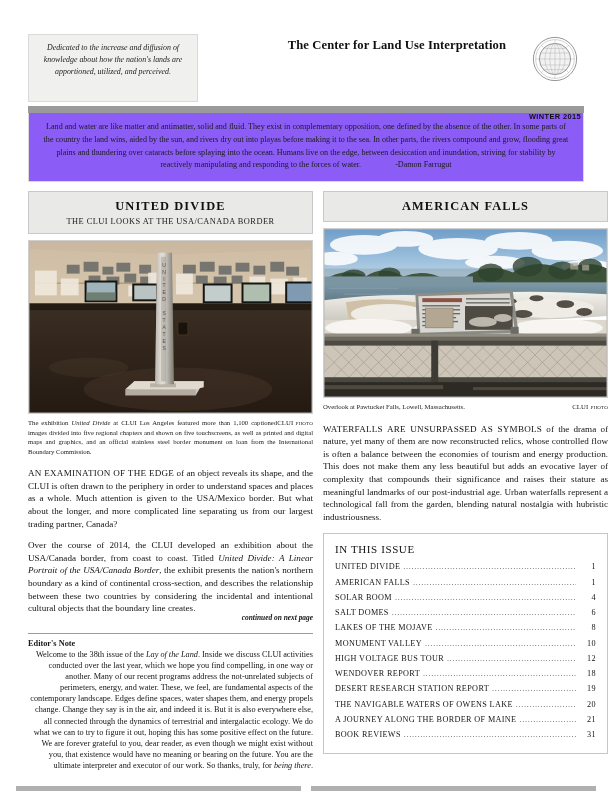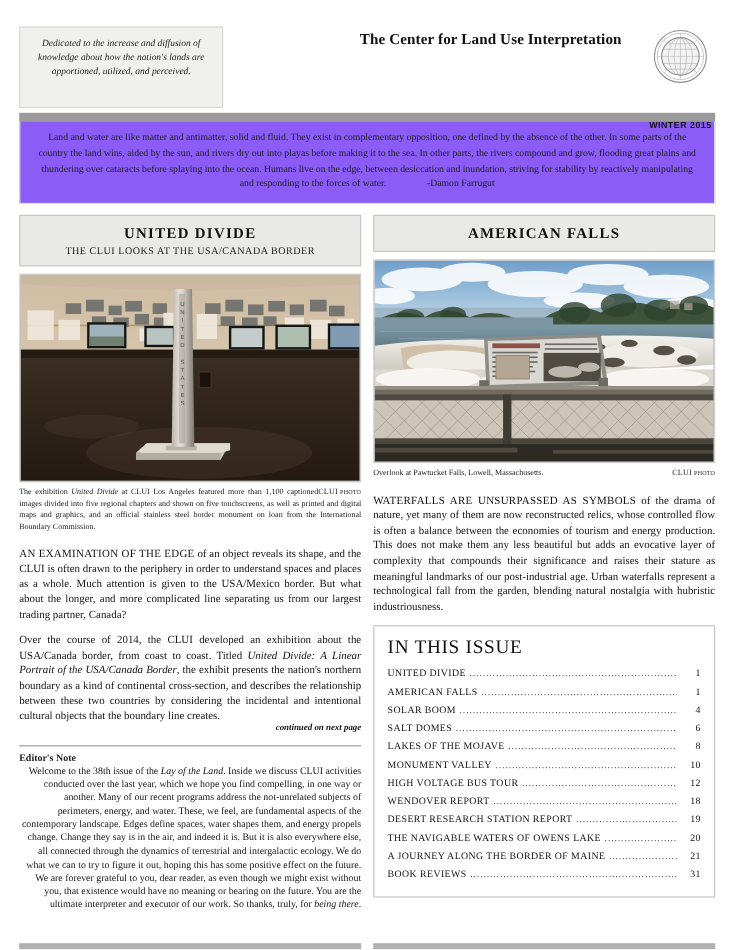--- a/index.html
+++ b/index.html
@@ -4,21 +4,21 @@
 <style>
   html,body{margin:0;padding:0;}
   body{
     width:612px;height:792px;
     background:#ffffff;
     font-family:"Liberation Serif", serif;
     color:#1a1a1a;
     -webkit-font-smoothing:antialiased;
     overflow:hidden;
   }
-  .page{position:relative;width:612px;height:636px;box-sizing:border-box;padding:0;}
+  .page{position:relative;width:612px;height:636px;box-sizing:border-box;padding:12px;}
 
   
   .masthead{display:flex;align-items:flex-start;padding:22px 14px 0 16px;height:88px;box-sizing:border-box;}
   .dedication{
     width:170px;background:#f0f0ef;border:1px solid #d9d9d8;
     font-family:"Liberation Serif",serif;font-style:italic;
     font-size:7.9px;line-height:1.5;text-align:center;color:#1b1b1b;
     padding:7px 8px 8px 8px;box-sizing:border-box;height:68px;
   }
   .title-block{flex:1;position:relative;padding-left:12px;}
@@ -91,21 +91,21 @@
   
   .ednote-rule{height:1px;background:#9c9c9c;margin:10px 0 0 0;}
   .ednote-title{font-weight:bold;font-size:8.3px;margin-top:5px;}
   .ednote-body{font-size:8.25px;line-height:1.345;text-align:right;color:#141414;margin-top:1px;}
   .ednote-body i{font-style:italic;}
 
   
   .toc{
     border:1px solid #c6c6c6;margin-top:10px;padding:9px 11px 11px 11px;box-sizing:border-box;
   }
-  .toc-title{font-size:16px;letter-spacing:0.6px;color:#111;margin-bottom:4px;}
+  .toc-title{font-size:11px;letter-spacing:0.6px;color:#111;margin-bottom:4px;}
   .toc-row{display:flex;align-items:baseline;font-size:8.2px;letter-spacing:0.35px;color:#151515;line-height:1.86;}
   .toc-label{white-space:nowrap;}
   .toc-dots{
     flex:1;margin:0 3px;overflow:hidden;white-space:nowrap;
     font-size:8.2px;color:#444;letter-spacing:0.7px;
   }
   .toc-page{width:17px;text-align:right;white-space:nowrap;}
   .foot-rule-l{position:absolute;left:16px;width:285px;height:5px;background:#b0b0b0;}
   .foot-rule-r{position:absolute;left:311px;width:285px;height:5px;background:#b0b0b0;}
 </style>

